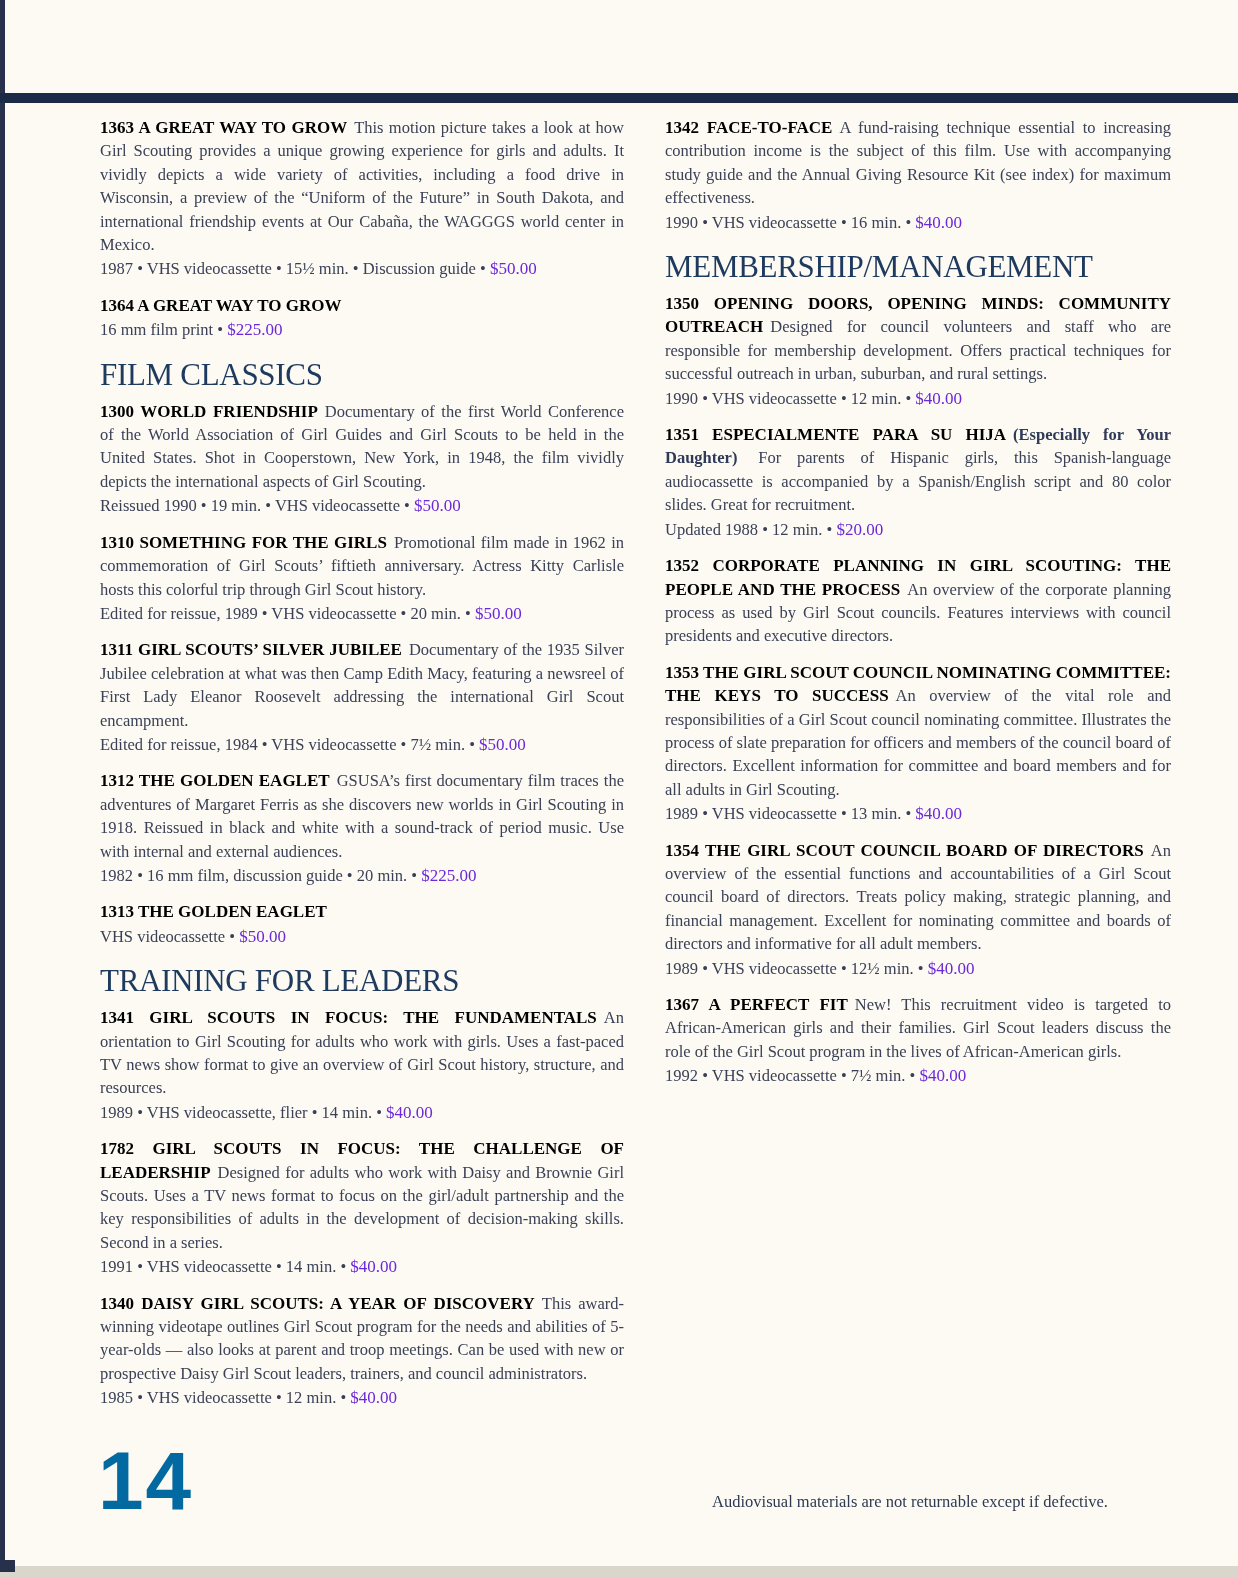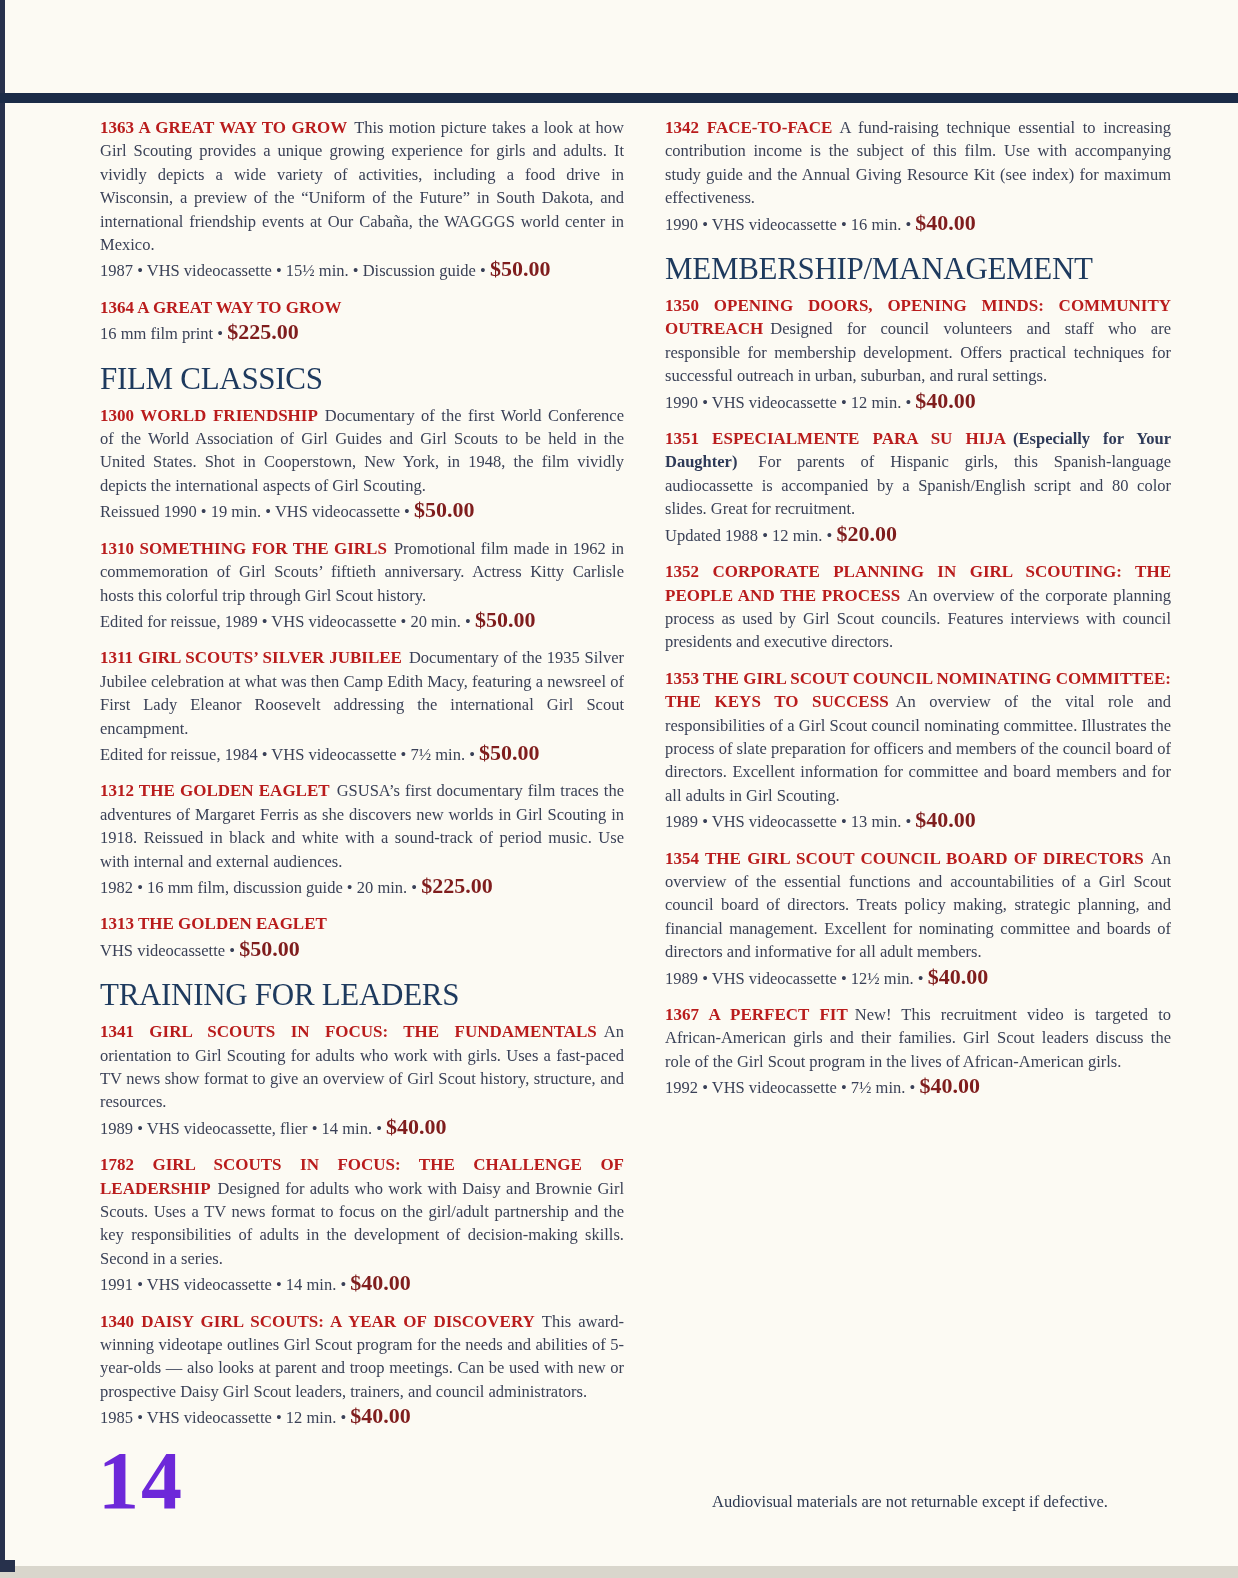--- a/index.html
+++ b/index.html
@@ -42,50 +42,50 @@
   }
   .entry { margin: 0 0 13px 0; }
   .entry-para {
     font-size: 16.5px;
     line-height: 23.4px;
     color: #3a4157;
     text-align: justify;
   }
   .entry-title {
     font-weight: bold;
-    color: #b91c1c;
+    color: #000000;
     font-size: 17px;
     padding-right: 7px;
   }
   .title-suffix {
     font-weight: bold;
     color: #2e3a58;
     padding-right: 5px;
   }
   .seg-italic { }
   .specs-line {
     font-size: 16.5px;
     line-height: 23.4px;
     color: #3a4157;
     margin-top: 1px;
   }
   .price {
-    color: #7f1d1d;
-    font-weight: bold;
-    font-size: 22px;
+    color: #6d28d9;
+    font-weight: normal;
+    font-size: 17px;
   }
   .page-number {
     position: absolute;
     left: 98px;
     top: 1440px;
-    font-family: Liberation Serif, serif;
+    font-family: Liberation Sans, sans-serif;
     font-weight: bold;
     font-size: 82px;
     line-height: 82px;
-    color: #6d28d9;
+    color: #0369a1;
     letter-spacing: 2px;
   }
   .footer-note {
     position: absolute;
     left: 640px;
     top: 1492px;
     width: 540px;
     text-align: center;
     font-size: 16.5px;
     color: #2e3a52;

